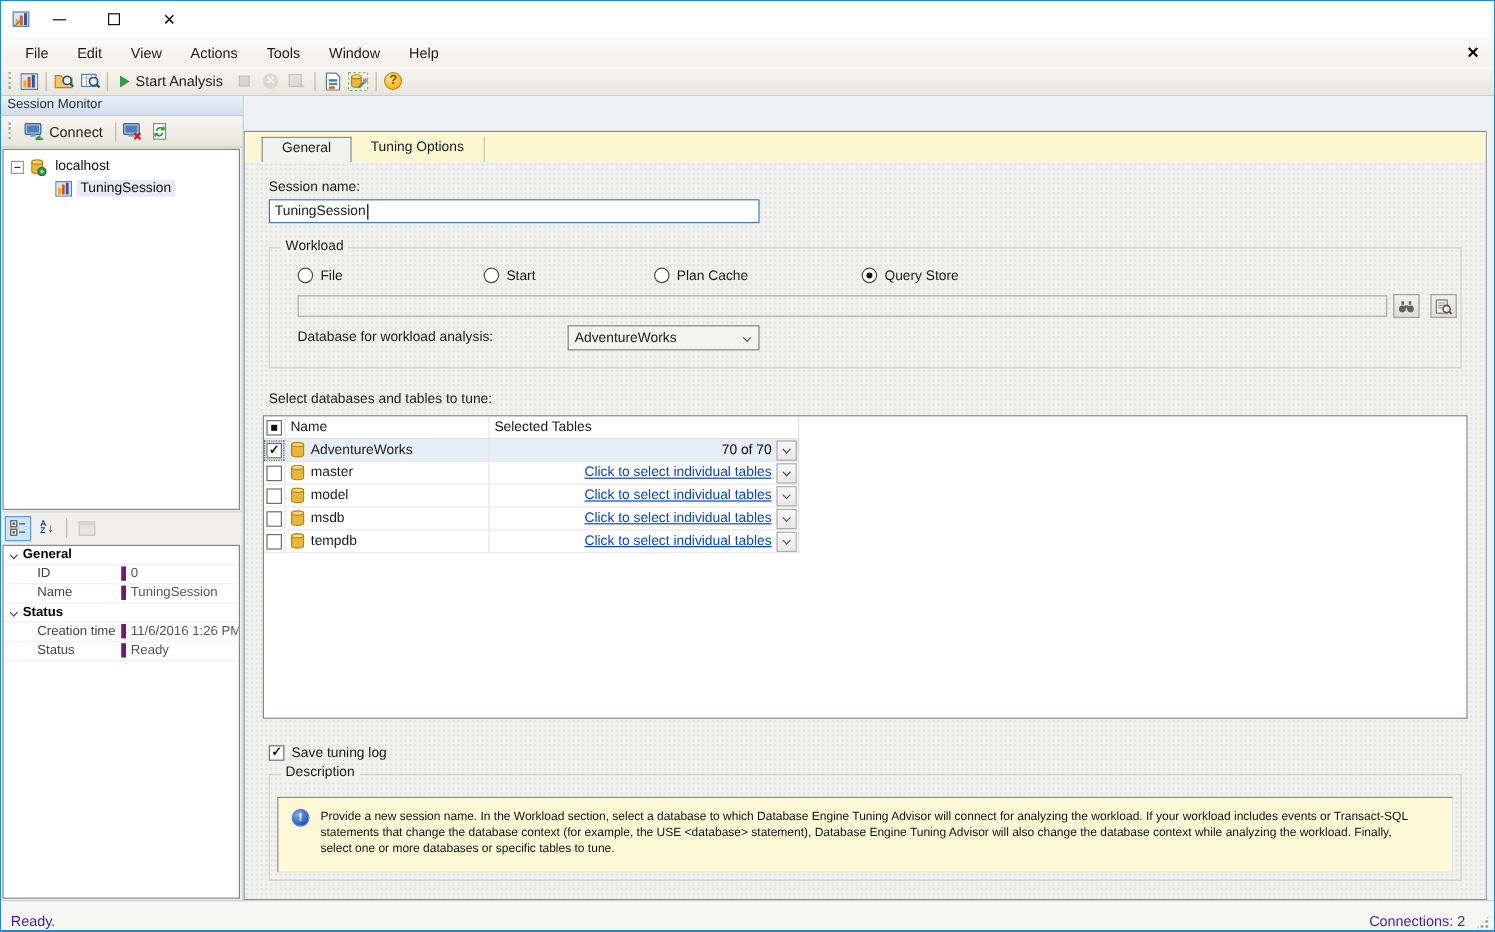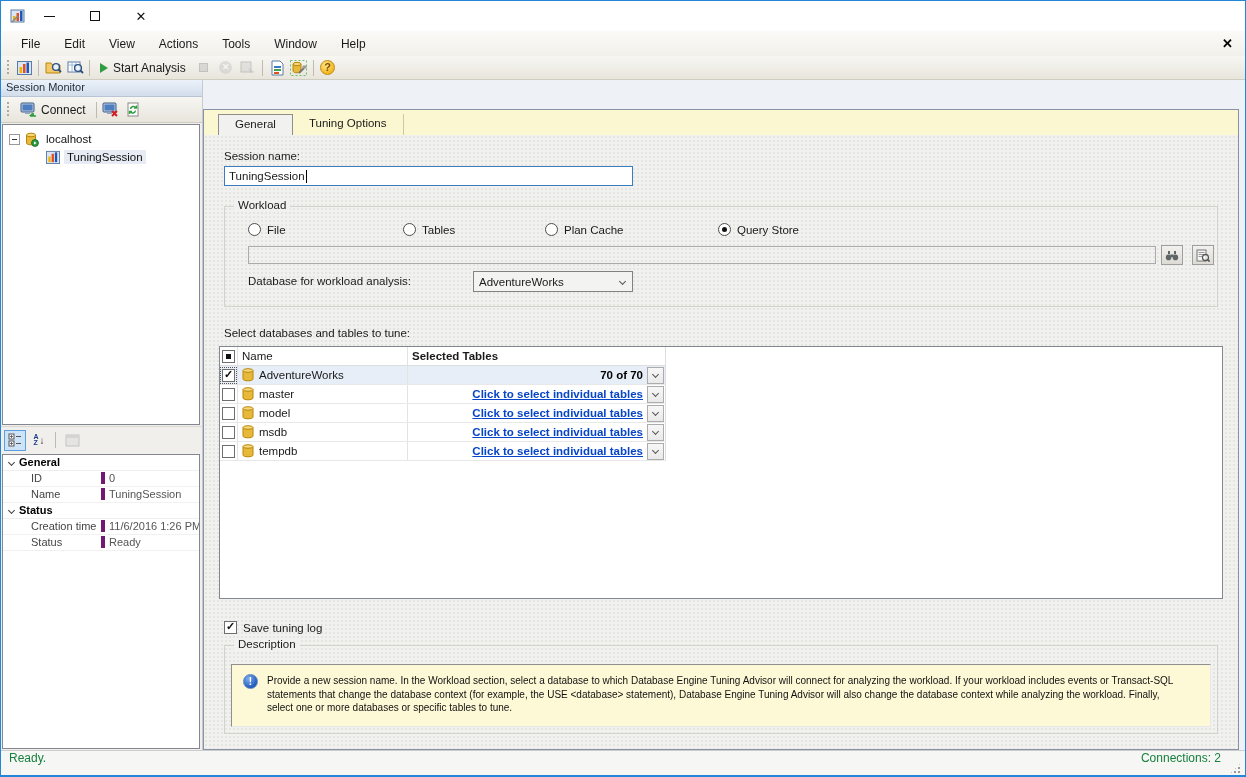--- a/index.html
+++ b/index.html
@@ -88,41 +88,41 @@
   .wl-path { position:absolute; left:23px; top:39px; width:908px; height:18px; border:1px solid #ababab; background:transparent; }
   .icon-btn { position:absolute; width:22px; height:20px; background:linear-gradient(#f2f1ee,#dddbd4); border:1px solid #9f9f9f; display:flex; align-items:center; justify-content:center; }
 
   .combo { position:absolute; left:248px; top:64px; width:160px; height:21px; background:#f3f3f1; border:1px solid #828282; display:flex; align-items:center; padding-left:5px; }
   .combo .chev { position:absolute; right:7px; top:7px; border-color:#555; }
 
   .list-panel { position:absolute; left:15px; top:211px; width:1004px; height:253px; background:#fff; border:1px solid #828790; }
   .g-header { display:flex; height:19px; border-bottom:1px solid #dedede; width:446px; border-right:1px solid #dedede; align-items:center; }
   .g-col-chk { width:18px; display:flex; align-items:center; justify-content:center; align-self:stretch; border-right:1px solid #e3e3e3; flex:0 0 auto; }
   .g-col-name { width:170px; padding-left:4px; align-self:stretch; display:flex; align-items:center; border-right:1px solid #e3e3e3; flex:0 0 auto; gap:5px; }
-  .g-col-sel { flex:1; padding:0 4px; display:flex; align-items:center;font-weight:bold; }
+  .g-col-sel { flex:1; padding:0 4px; display:flex; align-items:center; }
   .g-row { display:flex; height:19px; border-bottom:1px solid #e8e8e8; width:446px; border-right:1px solid #dedede; align-items:center; }
   .g-row.selected { background:#e7eef7; }
   .g-col-sel.num { justify-content:flex-end; color:#000; }
   .g-link { margin-left:auto; color:#0645c8; text-decoration:underline; }
   .g-dd { width:17px; height:17px; margin-right:1px; background:linear-gradient(#f7f7f7,#e9e9e9); border:1px solid #acacac; display:flex; align-items:center; justify-content:center; flex:0 0 auto; }
   .g-dd .chev { border-color:#555; width:5px; height:5px; margin-top:-2px; }
 
   .chk { width:13px; height:13px; border:1px solid #6e6e6e; background:#fff; position:relative; flex:0 0 auto; }
   .chk.checked::after { content:"\2713"; position:absolute; left:1px; top:-2px; font-size:11px; color:#111; font-weight:bold; }
   .chk.indet::after { content:""; position:absolute; inset:3px; background:#111; }
   .chk.focus { outline:1px dotted #555; outline-offset:1px; }
 
   .save-log { position:absolute; left:20px; top:486px; display:flex; align-items:center; gap:6px; }
 
   .desc-panel { position:absolute; left:6px; top:18px; right:6px; bottom:6px; background:#fdf9d6; border:1px solid #8f8f8f; border-bottom-color:#e8e8e8; border-right-color:#e8e8e8; }
   .info-icon { position:absolute; left:11px; top:9px; width:15px; height:15px; border-radius:50%; background:radial-gradient(circle at 35% 30%, #7fb0f0, #1d55b8 75%); border:1px solid #5a86c8; color:#fff; font-weight:bold; font-size:10px; text-align:center; line-height:14px; }
   .desc-text { position:absolute; left:35px; top:9px; right:25px; font-size:10px; line-height:13.7px; color:#111; }
 
   
-  .statusbar { height:25px; background:#f6f6f5; border-top:1px solid #cdcdcd; display:flex; align-items:flex-start; font-size:12px; color:#15803d; padding:0 3px 0 8px; flex:0 0 auto; }
+  .statusbar { height:25px; background:#f6f6f5; border-top:1px solid #cdcdcd; display:flex; align-items:flex-end; font-size:12px; color:#4c1d95; padding:0 3px 0 8px; flex:0 0 auto; }
   .sb-spacer { flex:1; }
   .sb-grip { width:13px; height:13px; margin-left:8px; align-self:flex-end; background-image:radial-gradient(#9a9a9a 1px, transparent 1.3px); background-size:4px 4px; clip-path:polygon(100% 0, 100% 100%, 0 100%); }
 
   svg { display:block; }
 </style>
 </head>
 <body>
 
 <div class="window">
 
@@ -366,21 +366,21 @@
           </div>
 
           <div class="groupbox" style="left:20px; top:71px; width:994px; height:101px;">
             <span class="gb-label">Workload</span>
             <div class="radio-item" style="left:23px;">
               <span class="radio"></span>
               <span>File</span>
             </div>
             <div class="radio-item" style="left:178px;">
               <span class="radio"></span>
-              <span>Tables</span>
+              <span>Start</span>
             </div>
             <div class="radio-item" style="left:320px;">
               <span class="radio"></span>
               <span>Plan Cache</span>
             </div>
             <div class="radio-item" style="left:493px;">
               <span class="radio sel"></span>
               <span>Query Store</span>
             </div>
             <div class="wl-path"></div>

